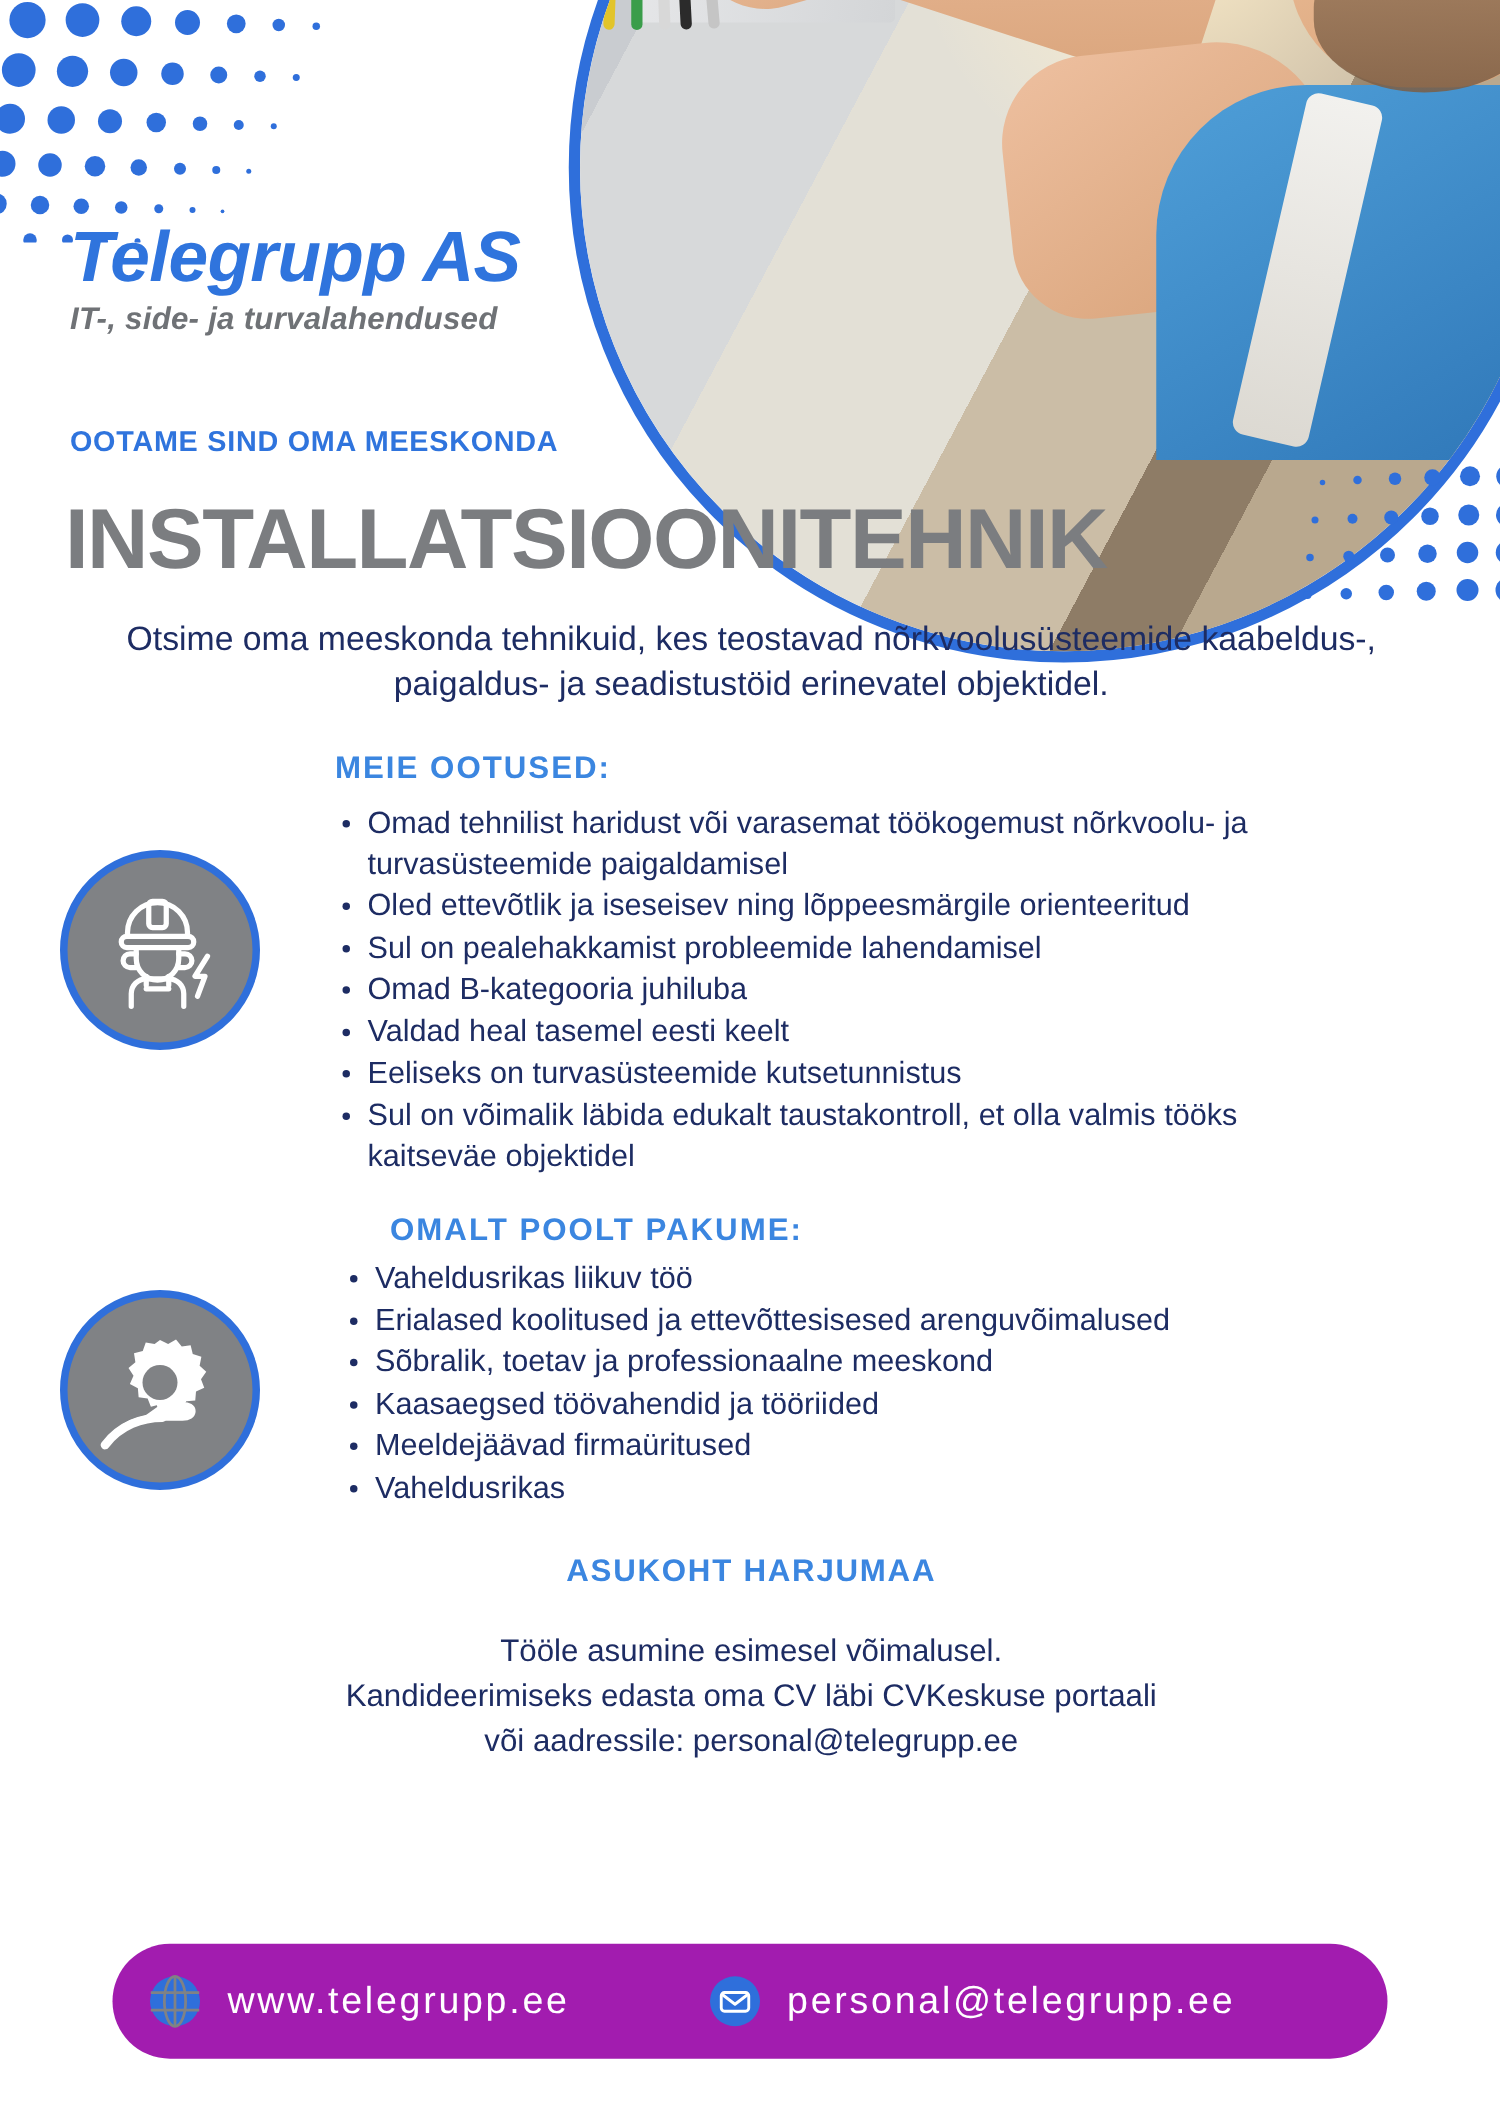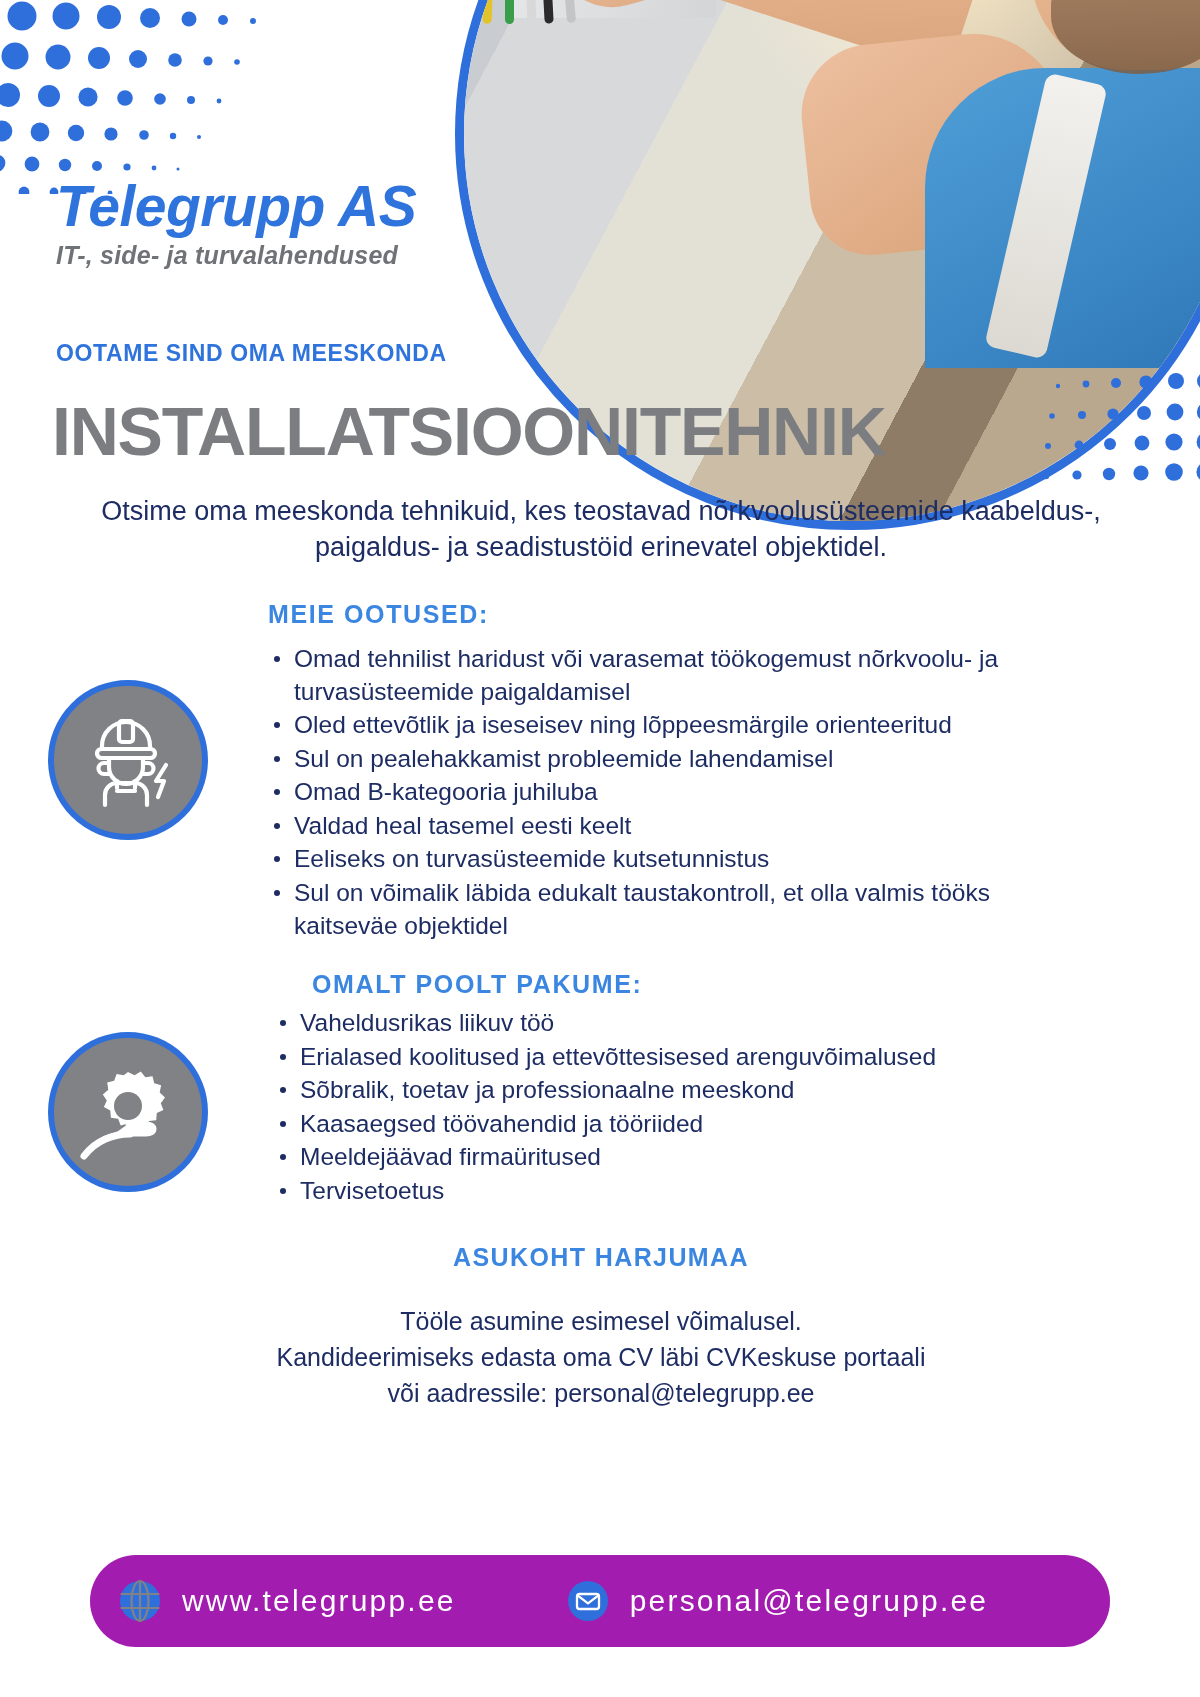--- a/index.html
+++ b/index.html
@@ -424,21 +424,21 @@
     <li>Sul on võimalik läbida edukalt taustakontroll, et olla valmis tööks kaitseväe objektidel</li>
   </ul>
 
   <div class="section-head sec-offer">OMALT POOLT PAKUME:</div>
   <ul class="bullets list-offer">
     <li>Vaheldusrikas liikuv töö</li>
     <li>Erialased koolitused ja ettevõttesisesed arenguvõimalused</li>
     <li>Sõbralik, toetav ja professionaalne meeskond</li>
     <li>Kaasaegsed töövahendid ja tööriided</li>
     <li>Meeldejäävad firmaüritused</li>
-    <li>Tervisetoetus</li>
+    <li>Vaheldusrikas</li>
   </ul>
 
   <div class="location">ASUKOHT HARJUMAA</div>
   <div class="closing">
     <div>Tööle asumine esimesel võimalusel.</div>
     <div>Kandideerimiseks edasta oma CV läbi CVKeskuse portaali</div>
     <div>või aadressile: personal@telegrupp.ee</div>
   </div>
 
   <div class="footer">

